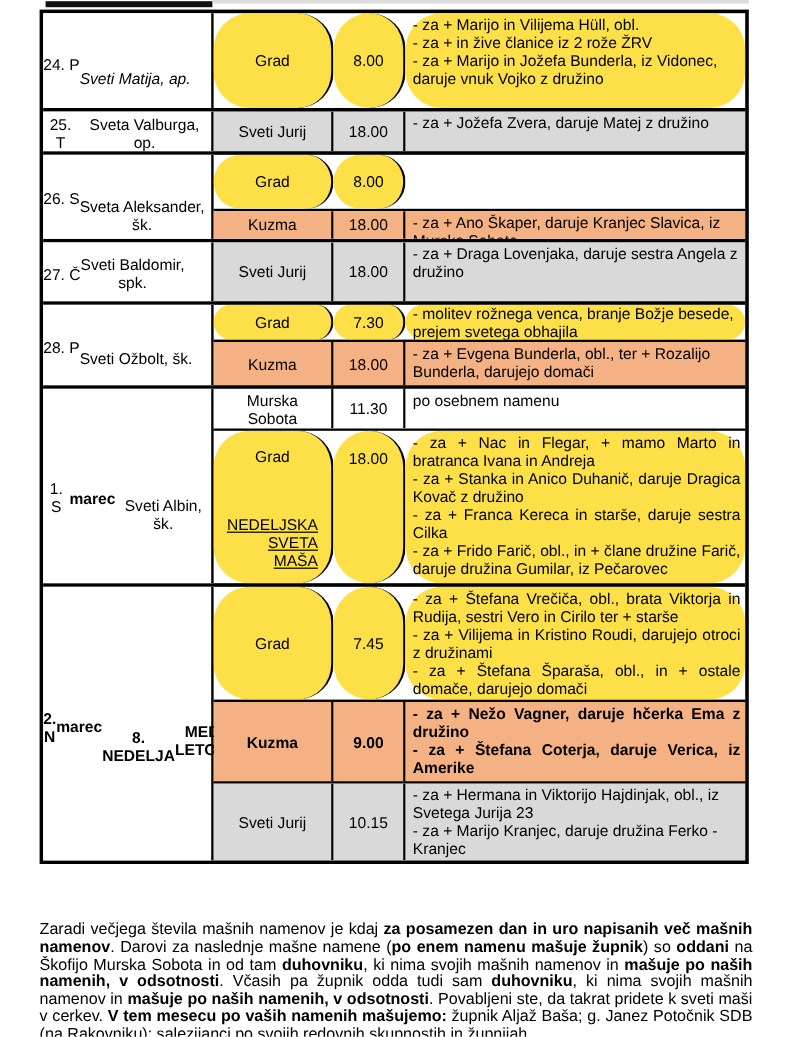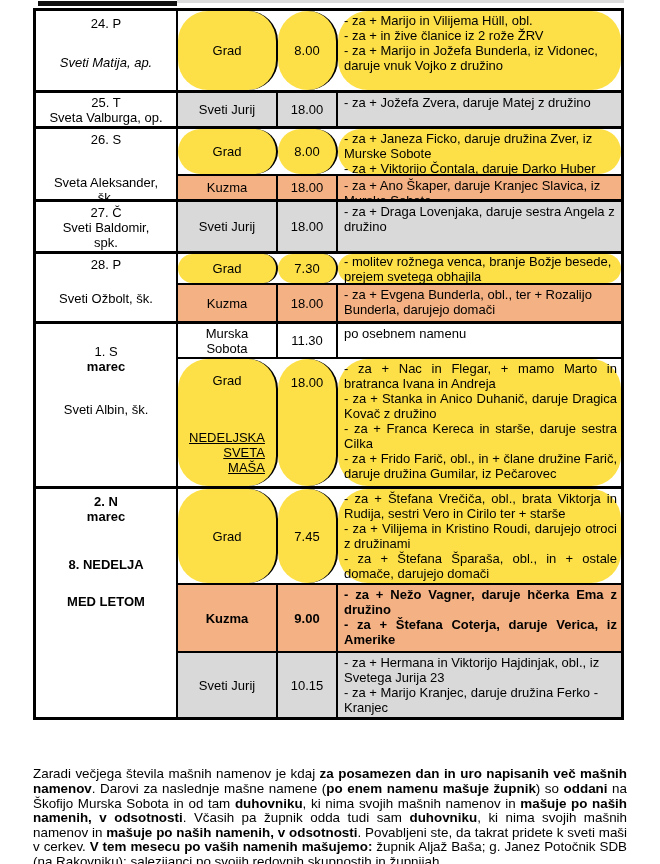--- a/index.html
+++ b/index.html
@@ -13,21 +13,21 @@
   .strip-gray{position:absolute;left:177px;top:0;width:447px;height:3px;background:#bfbfbf;opacity:.55;}
 
   .mass-table{
     position:absolute;left:33px;top:8px;width:591px;
     border:3px solid #000;box-sizing:border-box;background:#fff;
   }
   .group{display:flex;border-bottom:3px solid #000;box-sizing:border-box;}
   .group:last-child{border-bottom:none;}
   .col1{
     width:142px;min-width:142px;border-right:2px solid #000;box-sizing:border-box;
-    display:flex;flex-direction:column;align-items:center;text-align:center;
+    display:flex;flex-direction:row;align-items:center;text-align:center;
     padding-top:5px;background:#fff;
   }
   .subs{flex:1;display:flex;flex-direction:column;}
   .sub{display:flex;border-bottom:2px solid #000;box-sizing:border-box;overflow:hidden;}
   .sub:last-child{border-bottom:none;}
   .col2{
     width:100px;min-width:100px;border-right:2px solid #000;box-sizing:border-box;
     display:flex;flex-direction:column;align-items:center;justify-content:center;
     text-align:center;
   }
@@ -90,21 +90,20 @@
 
   <div class="group" style="height:73px">
     <div class="col1" style="padding-top:3px">
       <div>26. S</div>
       <div style="margin-top:28px">Sveta Aleksander,<br>šk.</div>
     </div>
     <div class="subs">
       <div class="sub" style="height:68px">
         <div class="col2 bg-blue">Grad</div>
         <div class="col3 bg-blue">8.00</div>
-        <div class="col4 bg-blue">- za + Janeza Ficko, daruje družina Zver, iz Murske Sobote<br>- za + Viktorijo Čontala, daruje Darko Huber</div>
       </div>
       <div class="sub" style="height:33px">
         <div class="col2 bg-orange">Kuzma</div>
         <div class="col3 bg-orange">18.00</div>
         <div class="col4 bg-orange">- za + Ano Škaper, daruje Kranjec Slavica, iz Murske Sobote</div>
       </div>
     </div>
   </div>
 
   <div class="group" style="height:52px">

